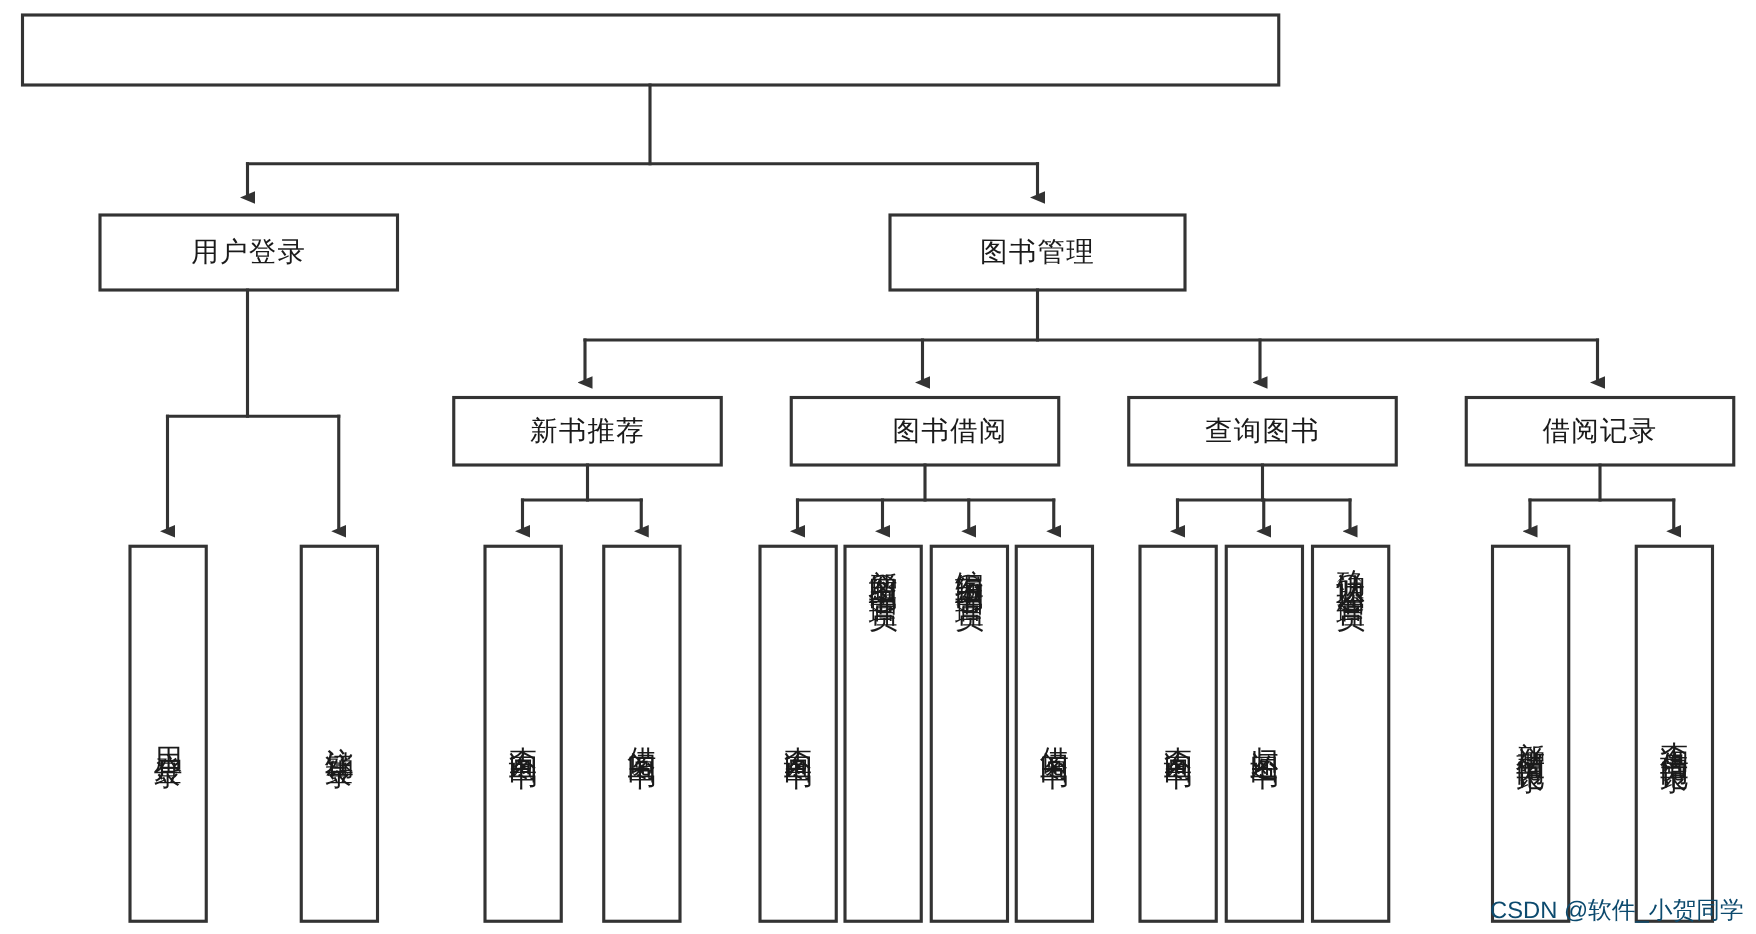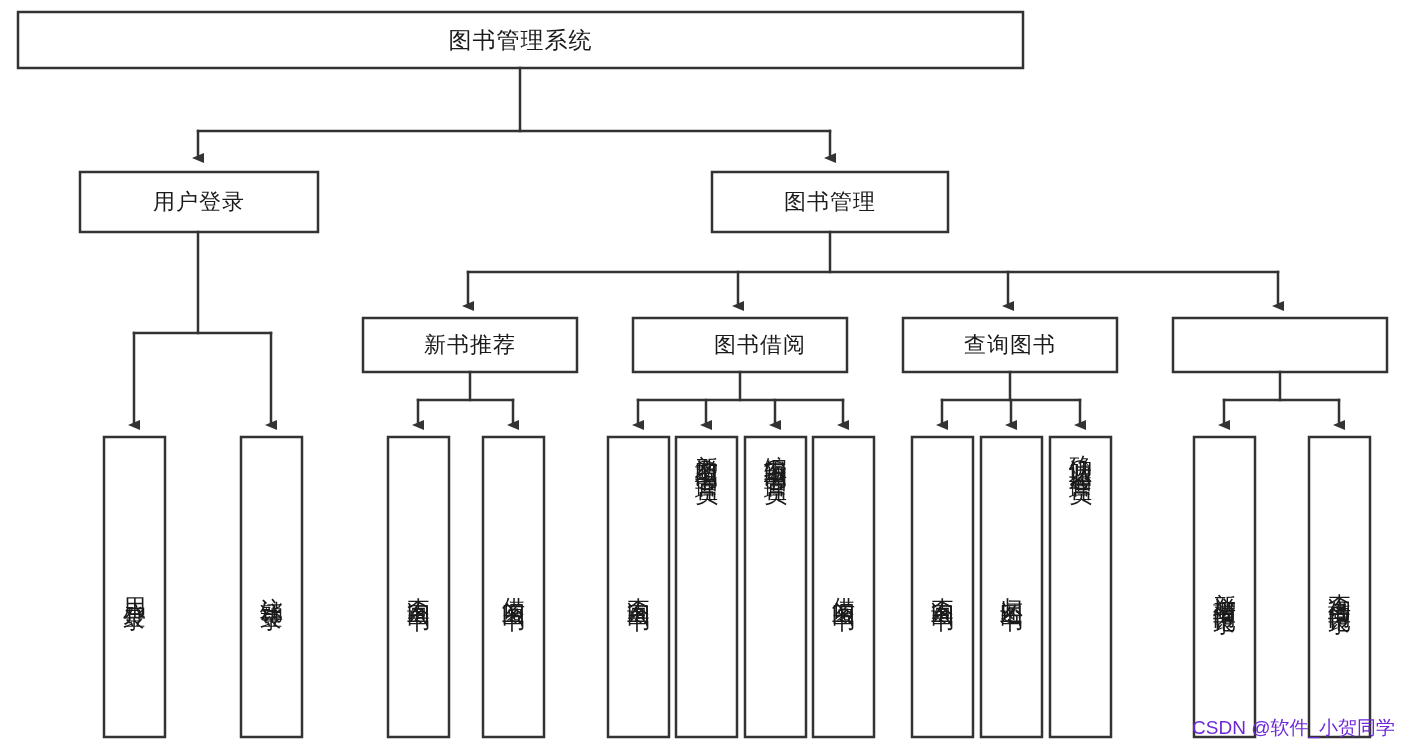--- a/index.html
+++ b/index.html
@@ -74,21 +74,21 @@
   }
   .title-text {
     font-size: 23px;
   }
   .watermark {
     position: absolute;
     right: 10px;
     bottom: 6px;
     font-family: "Liberation Sans", "DejaVu Sans", sans-serif;
     font-size: 19px;
-    color: #6d28d9;
+    color: #0c4a6e;
     white-space: nowrap;
     pointer-events: none;
   }
 </style>
 </head>
 <body>
 
 <div id="diagram-root">
 
   <svg class="diagram-canvas" viewBox="0 0 1405 747">
@@ -162,40 +162,40 @@
     <rect class="node-box" x="813" y="437" width="61" height="300"></rect>
 
     <rect class="node-box" x="912" y="437" width="61" height="300"></rect>
     <rect class="node-box" x="981" y="437" width="61" height="300"></rect>
     <rect class="node-box" x="1050" y="437" width="61" height="300"></rect>
 
     <rect class="node-box" x="1194" y="437" width="61" height="300"></rect>
     <rect class="node-box" x="1309" y="437" width="61" height="300"></rect>
   </svg>
 
-  <div class="hlabel-wrap" style="left:18px; top:12px; width:1005px; height:56px;">
-    <span class="hlabel-text title-text">图书管理系统</span>
-  </div>
 
   <div class="hlabel-wrap" style="left:80px; top:172px; width:238px; height:60px;">
     <span class="hlabel-text">用户登录</span>
   </div>
   <div class="hlabel-wrap" style="left:363px; top:318px; width:214px; height:54px;">
     <span class="hlabel-text">新书推荐</span>
   </div>
 
   <div class="hlabel-wrap" style="left:712px; top:172px; width:236px; height:60px;">
     <span class="hlabel-text">图书管理</span>
   </div>
   <div class="hlabel-wrap" style="left:633px; top:318px; width:214px; height:54px;padding-left:20px;">
     <span class="hlabel-text">图书借阅</span>
   </div>
   <div class="hlabel-wrap" style="left:903px; top:318px; width:214px; height:54px;">
     <span class="hlabel-text">查询图书</span>
   </div>
+  <div class="hlabel-wrap" style="left:1173px; top:318px; width:214px; height:54px;">
+    <span class="hlabel-text">借阅记录</span>
+  </div>
 
   <div class="vlabel-wrap" style="left:104px; top:437px; width:61px; height:300px;">
     <span class="vlabel-text">用户登录</span>
   </div>
   <div class="vlabel-wrap" style="left:241px; top:437px; width:61px; height:300px;">
     <span class="vlabel-text">注销登录</span>
   </div>
 
   <div class="vlabel-wrap" style="left:388px; top:437px; width:61px; height:300px;">
     <span class="vlabel-text">查询图书</span>

